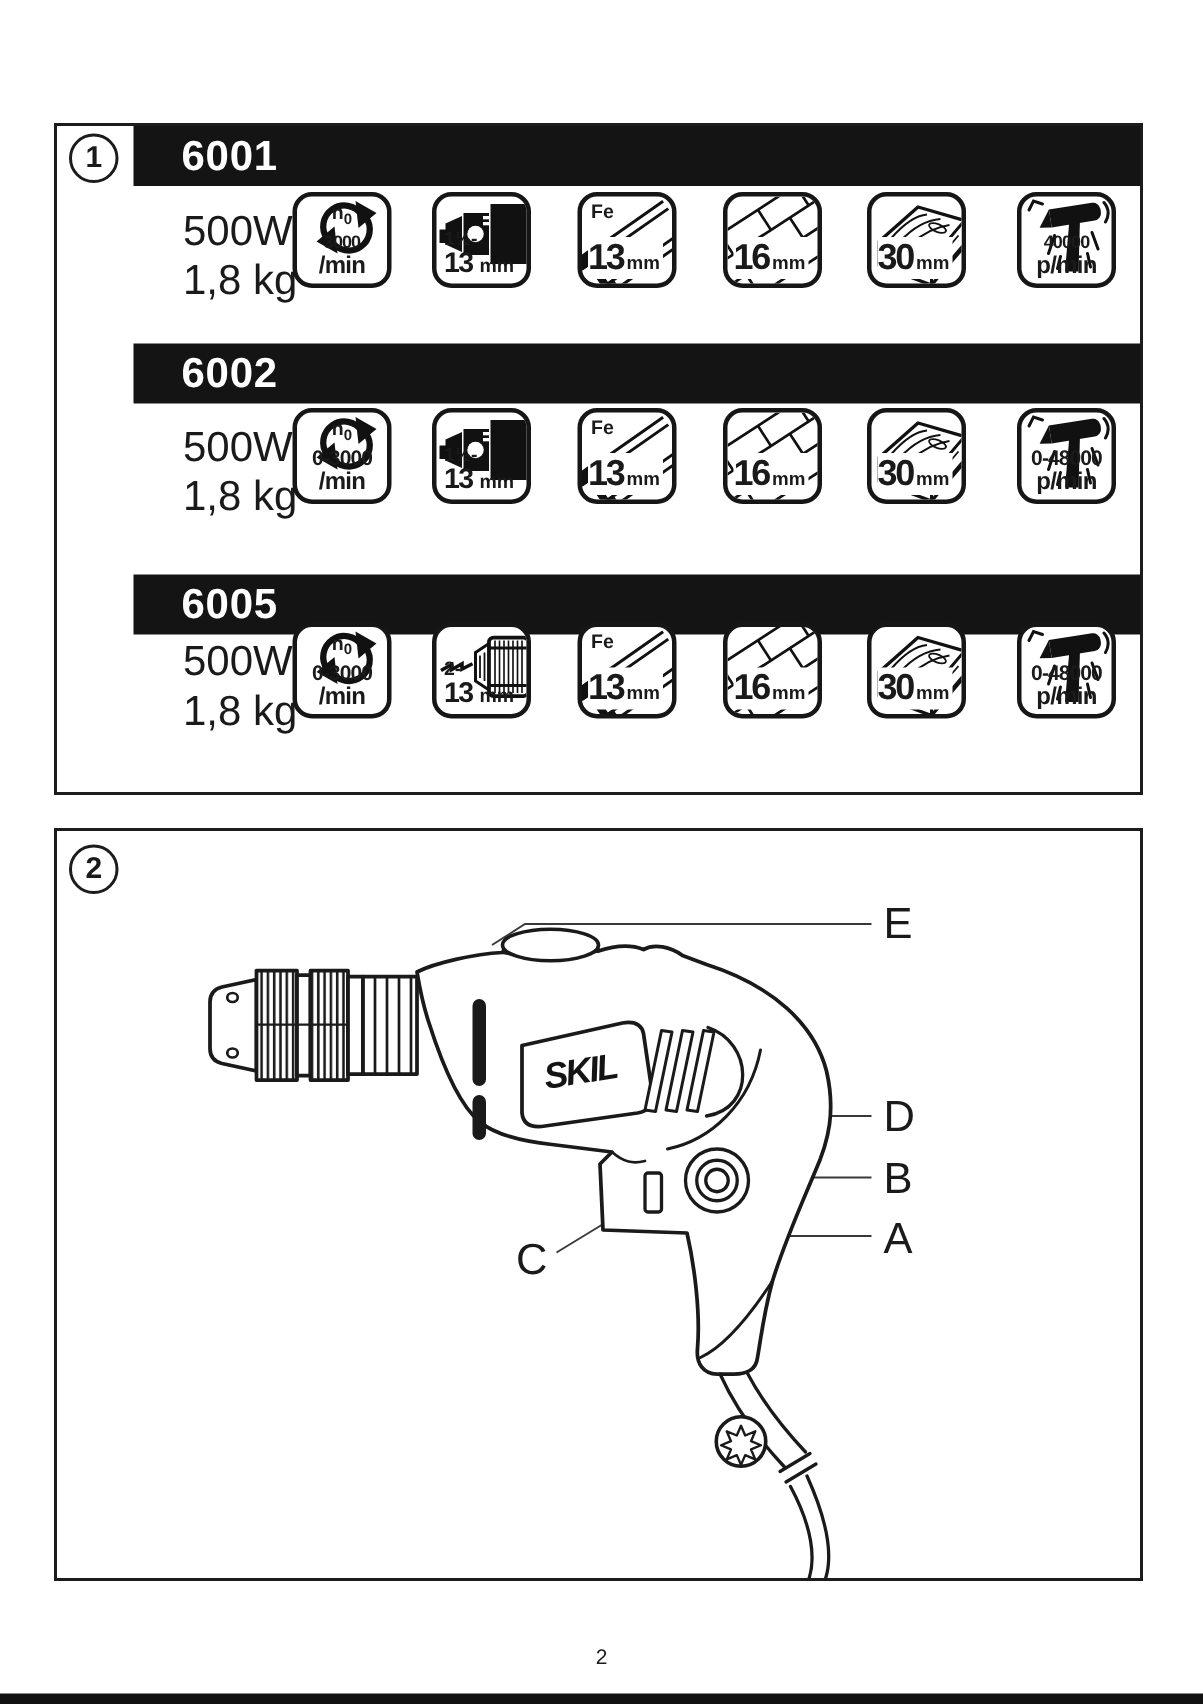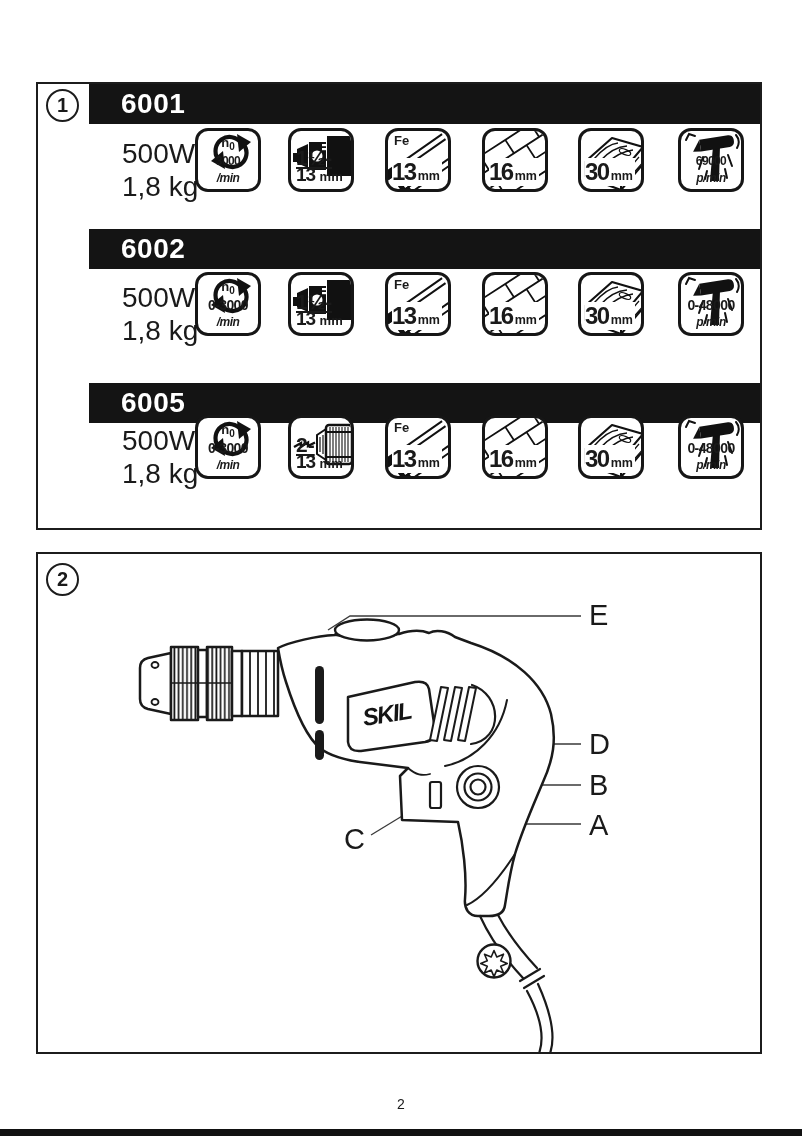--- a/index.html
+++ b/index.html
@@ -16,23 +16,23 @@
                 display:flex;align-items:center;padding-left:32px;font-size:28px;font-weight:700;letter-spacing:.5px;}
   .pw{position:absolute;left:84px;font-size:28px;line-height:33px;white-space:nowrap;}
   .spec-icon{position:absolute;width:66px;height:64px;border:3px solid #161616;border-radius:13px;
              background:#fff;overflow:hidden;box-sizing:border-box;}
   .spec-icon svg{position:absolute;left:0;top:0;}
   .ic-center{position:absolute;left:0;right:0;bottom:3px;text-align:center;font-weight:700;z-index:2;}
   .ic-n{font-size:13px;line-height:12px;}
   .ic-n sub{font-size:10px;vertical-align:-3px;}
   .ic-v{font-size:12px;line-height:17px;letter-spacing:-.6px;white-space:nowrap;}
   .ic-v.narrow{font-size:14px;}
-  .ic-u{font-size:12px;line-height:16px;letter-spacing:-.5px;font-style:italic;}
+  .ic-u{font-size:16px;line-height:16px;letter-spacing:-.5px;}
   .ic-left{position:absolute;left:5px;bottom:4px;font-weight:700;z-index:2;line-height:17px;white-space:nowrap;}
-  .ic-left .l1{font-size:21px;display:block;text-decoration:underline;}
+  .ic-left .l1{font-size:13px;display:block;}
   .ic-left .l2 .big{font-size:19px;letter-spacing:-1px;}
   .ic-left .l2 .unit{font-size:13px;}
   .meas{position:absolute;left:4px;bottom:3px;font-weight:700;z-index:2;background:#fff;padding-right:2px;white-space:nowrap;}
   .meas .big{font-size:24px;letter-spacing:-1.5px;}
   .meas .unit{font-size:12.5px;margin-left:2px;}
   .fe-label{position:absolute;left:5px;top:2px;font-size:13px;font-weight:700;z-index:2;background:#fff;padding:0 1px;}
   .lbl{font-size:29px;fill:#1a1a1a;font-family:"Liberation Sans",sans-serif;}
   .skil{font-size:24px;font-weight:700;font-style:italic;letter-spacing:-1.5px;fill:#141414;
         font-family:"Liberation Sans",sans-serif;}
   .page-num{position:absolute;top:1096px;left:0;width:802px;text-align:center;font-size:14px;}
@@ -122,21 +122,21 @@
           <path d="M19,6 h29 a5,5 0 0 1 5,5 v2 a5,5 0 0 1 -5,5 h-29 z" fill="#111"></path>
           <polygon points="19,6 11,17 19,18" fill="#111"></polygon>
         </g>
         <g stroke="#111" stroke-width="2" fill="none" stroke-linecap="round">
           <path d="M55,4 q5,6 1,13 M60,2 q6,7 2,16"></path>
           <path d="M5,9 L8,3 L14,5"></path>
           <path d="M47,24 l4,11 M44,38 l2,9 M22,26 l-4,12 M26,40 l-2,8"></path>
         </g>
       </svg>
       <div class="ic-center">
-        <div class="ic-v">69000</div>
+        <div class="ic-v">40000</div>
         <div class="ic-u">p/min</div>
       </div>
     </div>
 
     <div class="model-header" style="top:145px">
       <span>6002</span>
     </div>
     <div class="pw" style="top:197px">
       <div>500W</div>
       <div>1,8 kg</div>

